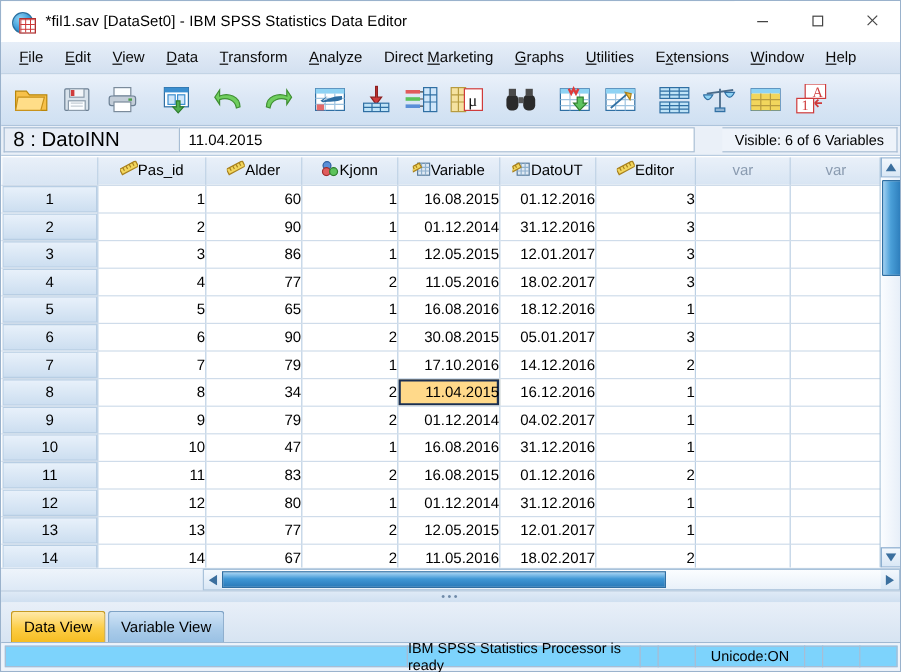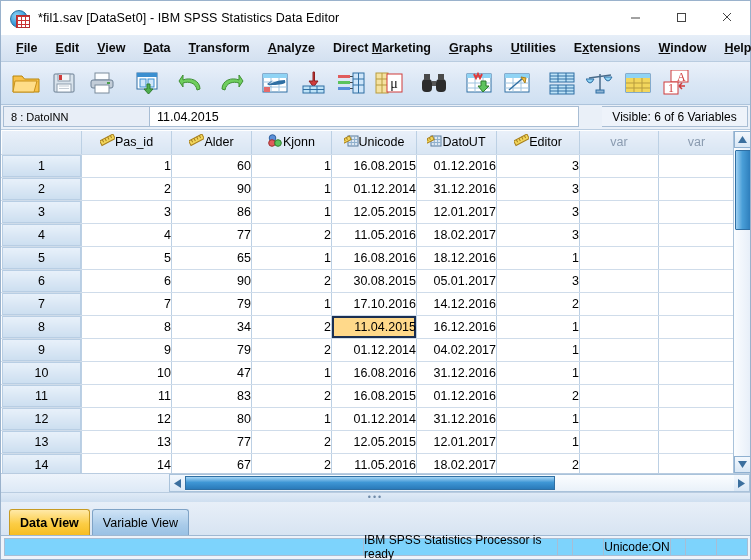--- a/index.html
+++ b/index.html
@@ -50,21 +50,21 @@
   .winbtn svg{display:block;}
 
   
   .menubar{
     height:26px;min-height:26px;
     background:linear-gradient(to bottom,#e6eef8 0%,#d3e0f0 100%);
     border-bottom:1px solid #b9cce0;
     display:flex;align-items:center;padding-left:6px;
   }
   .menu-item{
-    padding:3px 9px;font-size:12.5px;color:#0b0b0b;white-space:nowrap;font-weight:bold;
+    padding:3px 9px;font-size:12.5px;color:#0b0b0b;white-space:nowrap;
   }
   .menu-item u{text-decoration:underline;}
 
   
   .toolbar{
     height:42px;min-height:42px;
     background:linear-gradient(to bottom,#eaf1fa 0%,#dbe7f5 48%,#cfe0f2 100%);
     border-bottom:1px solid #adc4dc;
     display:flex;align-items:center;padding-left:6px;gap:0px;
     position:relative;
@@ -77,21 +77,21 @@
   .tb svg{display:block;}
 
   
   .refbar{
     height:25px;min-height:25px;display:flex;align-items:stretch;
     background:#eaf0f8;border-bottom:1px solid #b9cce0;
     padding:1px 2px 2px 2px;box-sizing:border-box;
   }
   .ref-name{
     width:146px;background:#e8eef7;border:1px solid #a8bdd4;border-right:none;
-    display:flex;align-items:center;padding-left:7px;font-size:11px;color:#000;
+    display:flex;align-items:center;padding-left:7px;font-size:17px;color:#000;
     box-sizing:border-box;
   }
   .ref-value{
     flex:1;background:#ffffff;border:1px solid #a8bdd4;
     display:flex;align-items:center;padding-left:7px;font-size:12.5px;color:#000;
     box-sizing:border-box;
   }
   .ref-visible{
     width:146px;background:#eef3fa;border:1px solid #a8bdd4;border-left:none;
     display:flex;align-items:center;justify-content:center;font-size:12px;color:#000;
@@ -186,42 +186,42 @@
     border-bottom:1px solid #9fb8d2;box-sizing:border-box;
   }
   .tab{
     height:26px;padding:0 10px;display:flex;align-items:center;
     font-size:12.5px;color:#000;box-sizing:border-box;
     border:1px solid #8fa9c4;border-bottom:none;
     border-radius:3px 3px 0 0;
   }
   .tab.active{
     background:linear-gradient(to bottom,#ffe9a8 0%,#fccd45 55%,#f6bd22 100%);
-    font-weight:bold;border-color:#c79b22;
+    font-weight:normal;border-color:#c79b22;
   }
   .tab.inactive{
     background:linear-gradient(to bottom,#cfe3f6 0%,#a9cbe9 60%,#9ac1e4 100%);
     border-color:#7fa3c6;
   }
 
   
   .statusbar{
     height:23px;min-height:23px;display:flex;align-items:stretch;
     background:#eef3fa;padding:2px 3px 3px 3px;box-sizing:border-box;
   }
   .st-cell{
     border:1px solid #a8bdd4;background:#7dd3fc;box-sizing:border-box;
     display:flex;align-items:center;justify-content:center;
     font-size:12px;color:#000;margin-right:-1px;
   }
   .st-grow{flex:1;}
   .st-msg{width:195px;}
   .st-sm{width:16px;}
   .st-md{width:32px;}
-  .st-uni{width:68px;}
+  .st-uni{width:92px;}
 </style>
 </head>
 <body>
 
 <div class="app">
 
   <div class="titlebar">
     <div class="title-icon">
       <div class="globe"></div>
         <div class="grid"></div>
@@ -539,21 +539,21 @@
                       <line x1="4" y1="8.5" x2="14" y2="8.5"></line>
                       <line x1="7.3" y1="2" x2="7.3" y2="12"></line>
                       <line x1="10.6" y1="2" x2="10.6" y2="12"></line>
                     </g>
                     <g transform="rotate(-28 3 6)">
                       <rect x="-1" y="3.5" width="8" height="4" fill="#f2d65c" stroke="#a8801e"></rect>
                       <line x1="1" y1="3.5" x2="1" y2="6" stroke="#a8801e"></line>
                       <line x1="3.5" y1="3.5" x2="3.5" y2="6" stroke="#a8801e"></line>
                     </g>
                   </svg></span>
-            <span class="hdr-label">Unicode</span>
+            <span class="hdr-label">Variable</span>
               </div>
             </th>
           <th>
               <div class="hdr">
             <span><svg width="15" height="13" viewBox="0 0 15 13">
                     <rect x="4" y="2" width="10" height="10" fill="#dfe9f3" stroke="#5b7d9e"></rect>
                     <g stroke="#8fb0cd">
                       <line x1="4" y1="5.5" x2="14" y2="5.5"></line>
                       <line x1="4" y1="8.5" x2="14" y2="8.5"></line>
                       <line x1="7.3" y1="2" x2="7.3" y2="12"></line>

